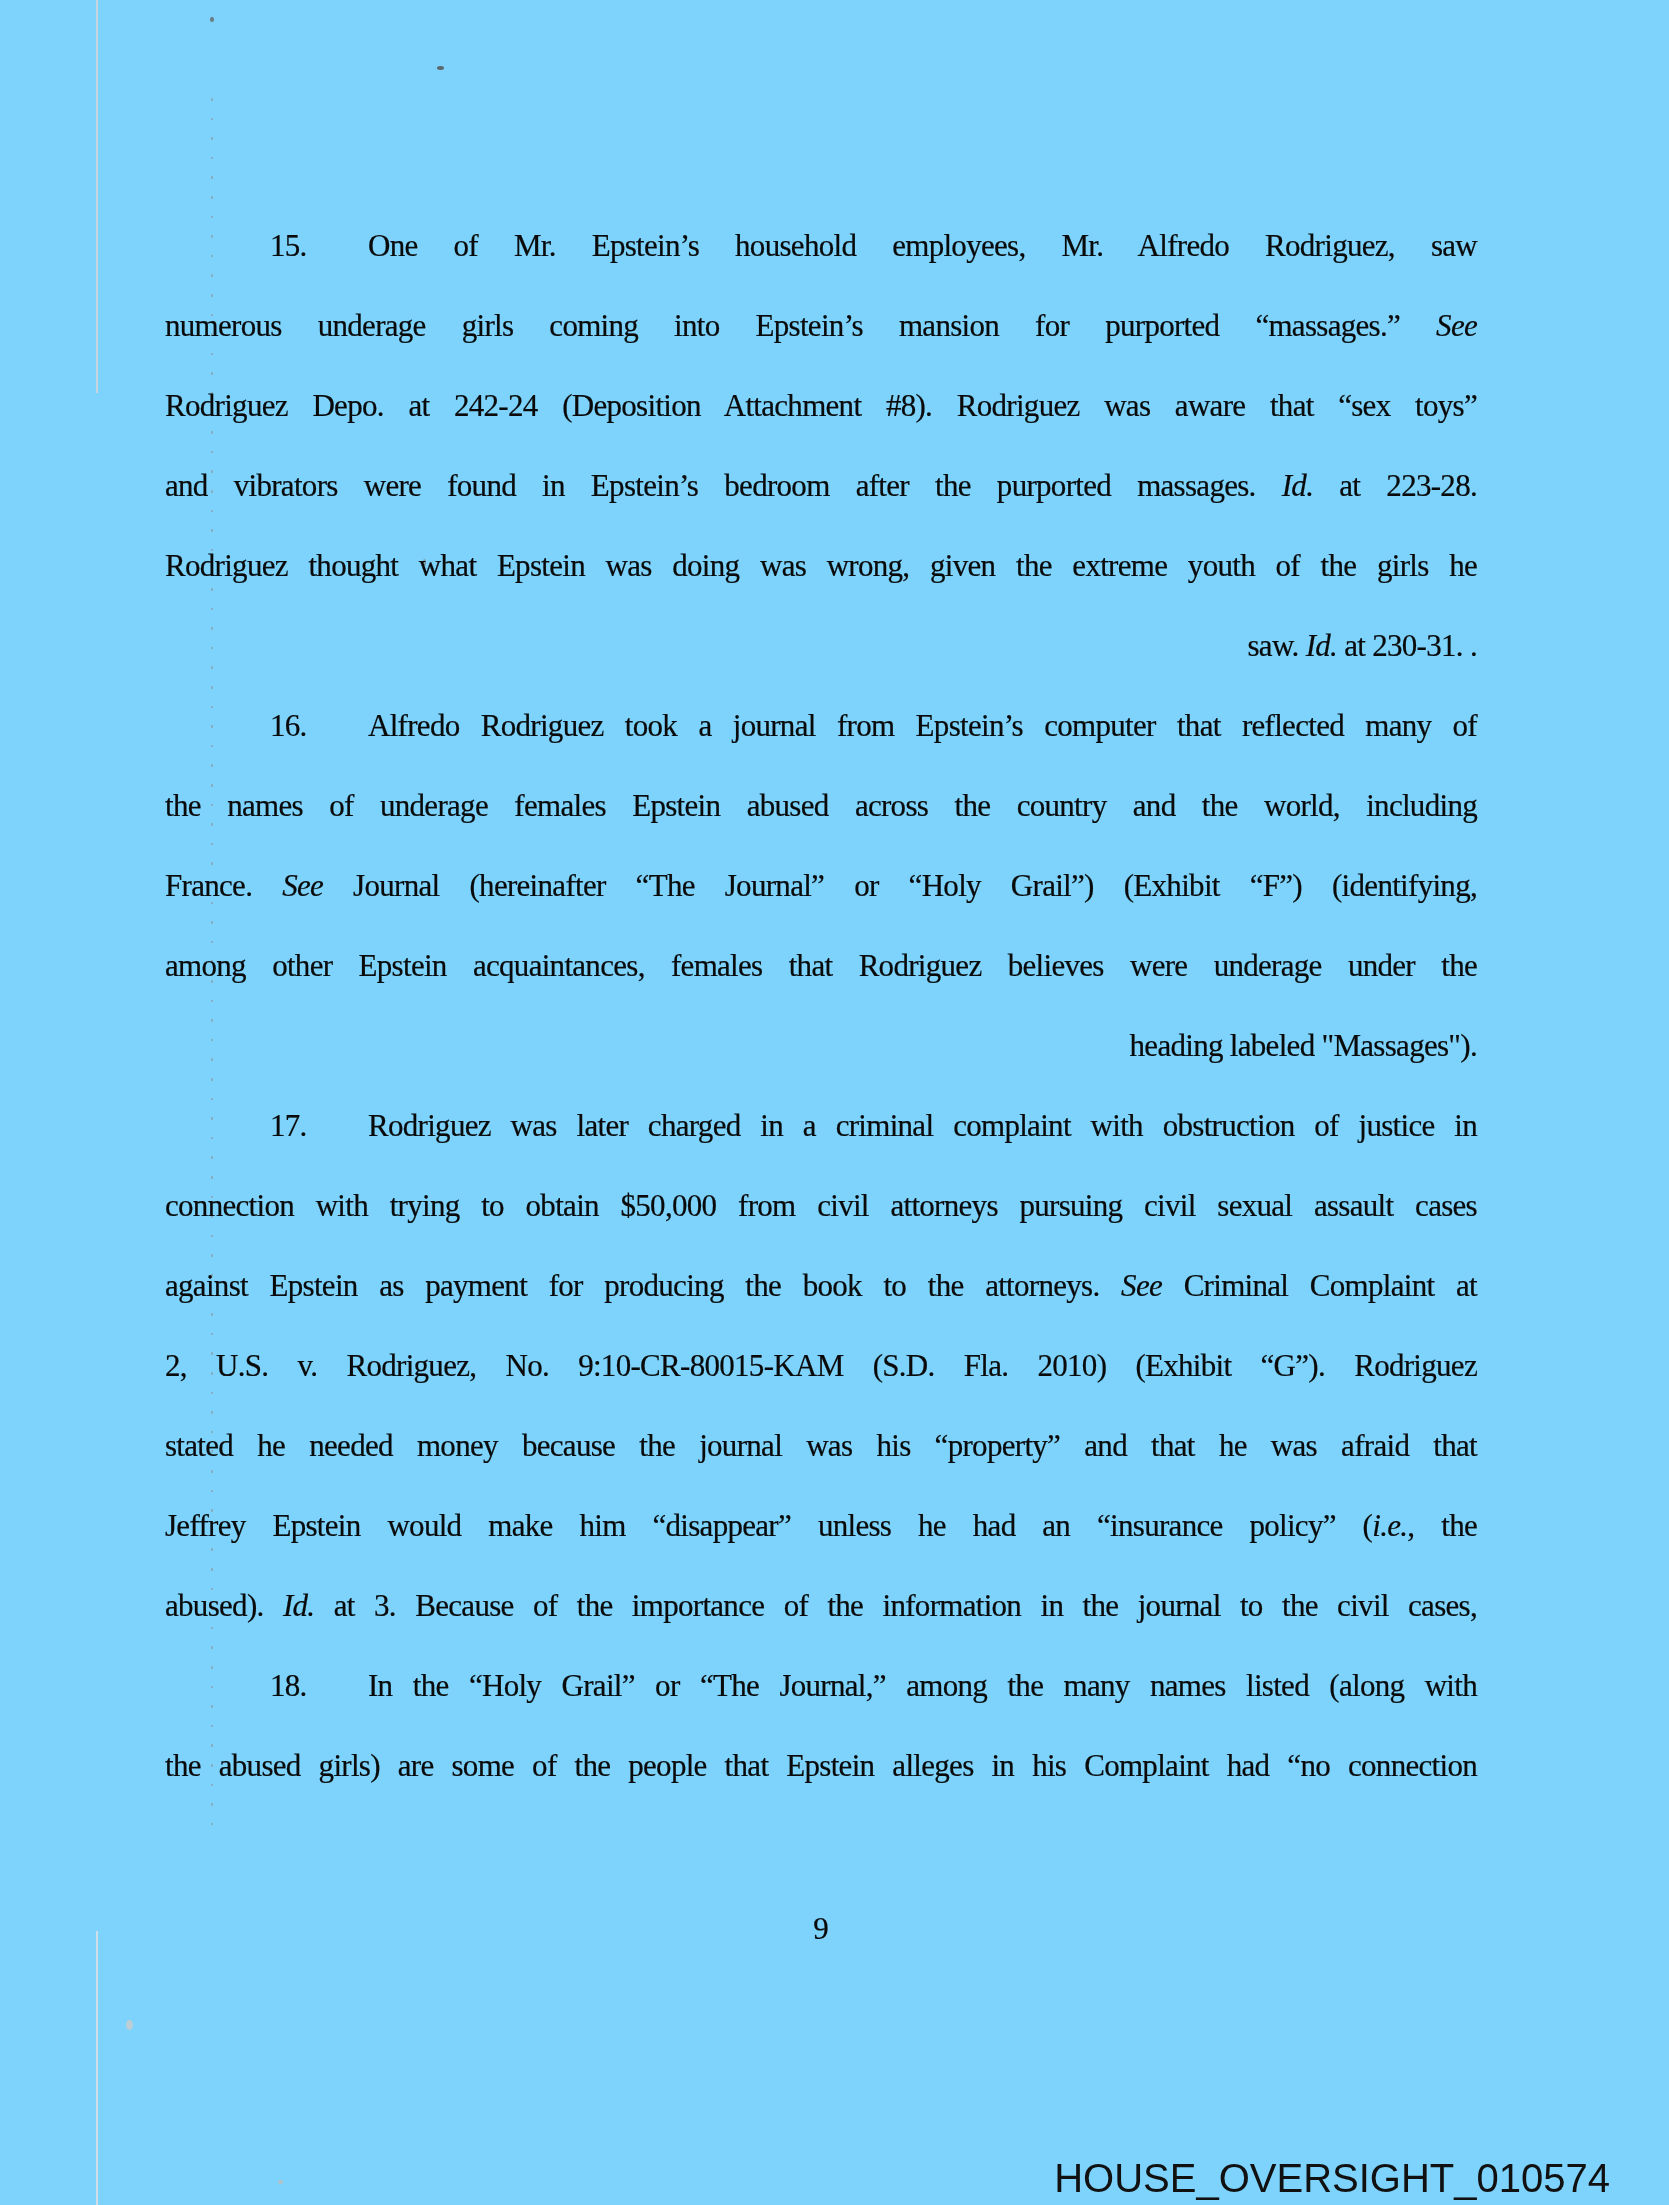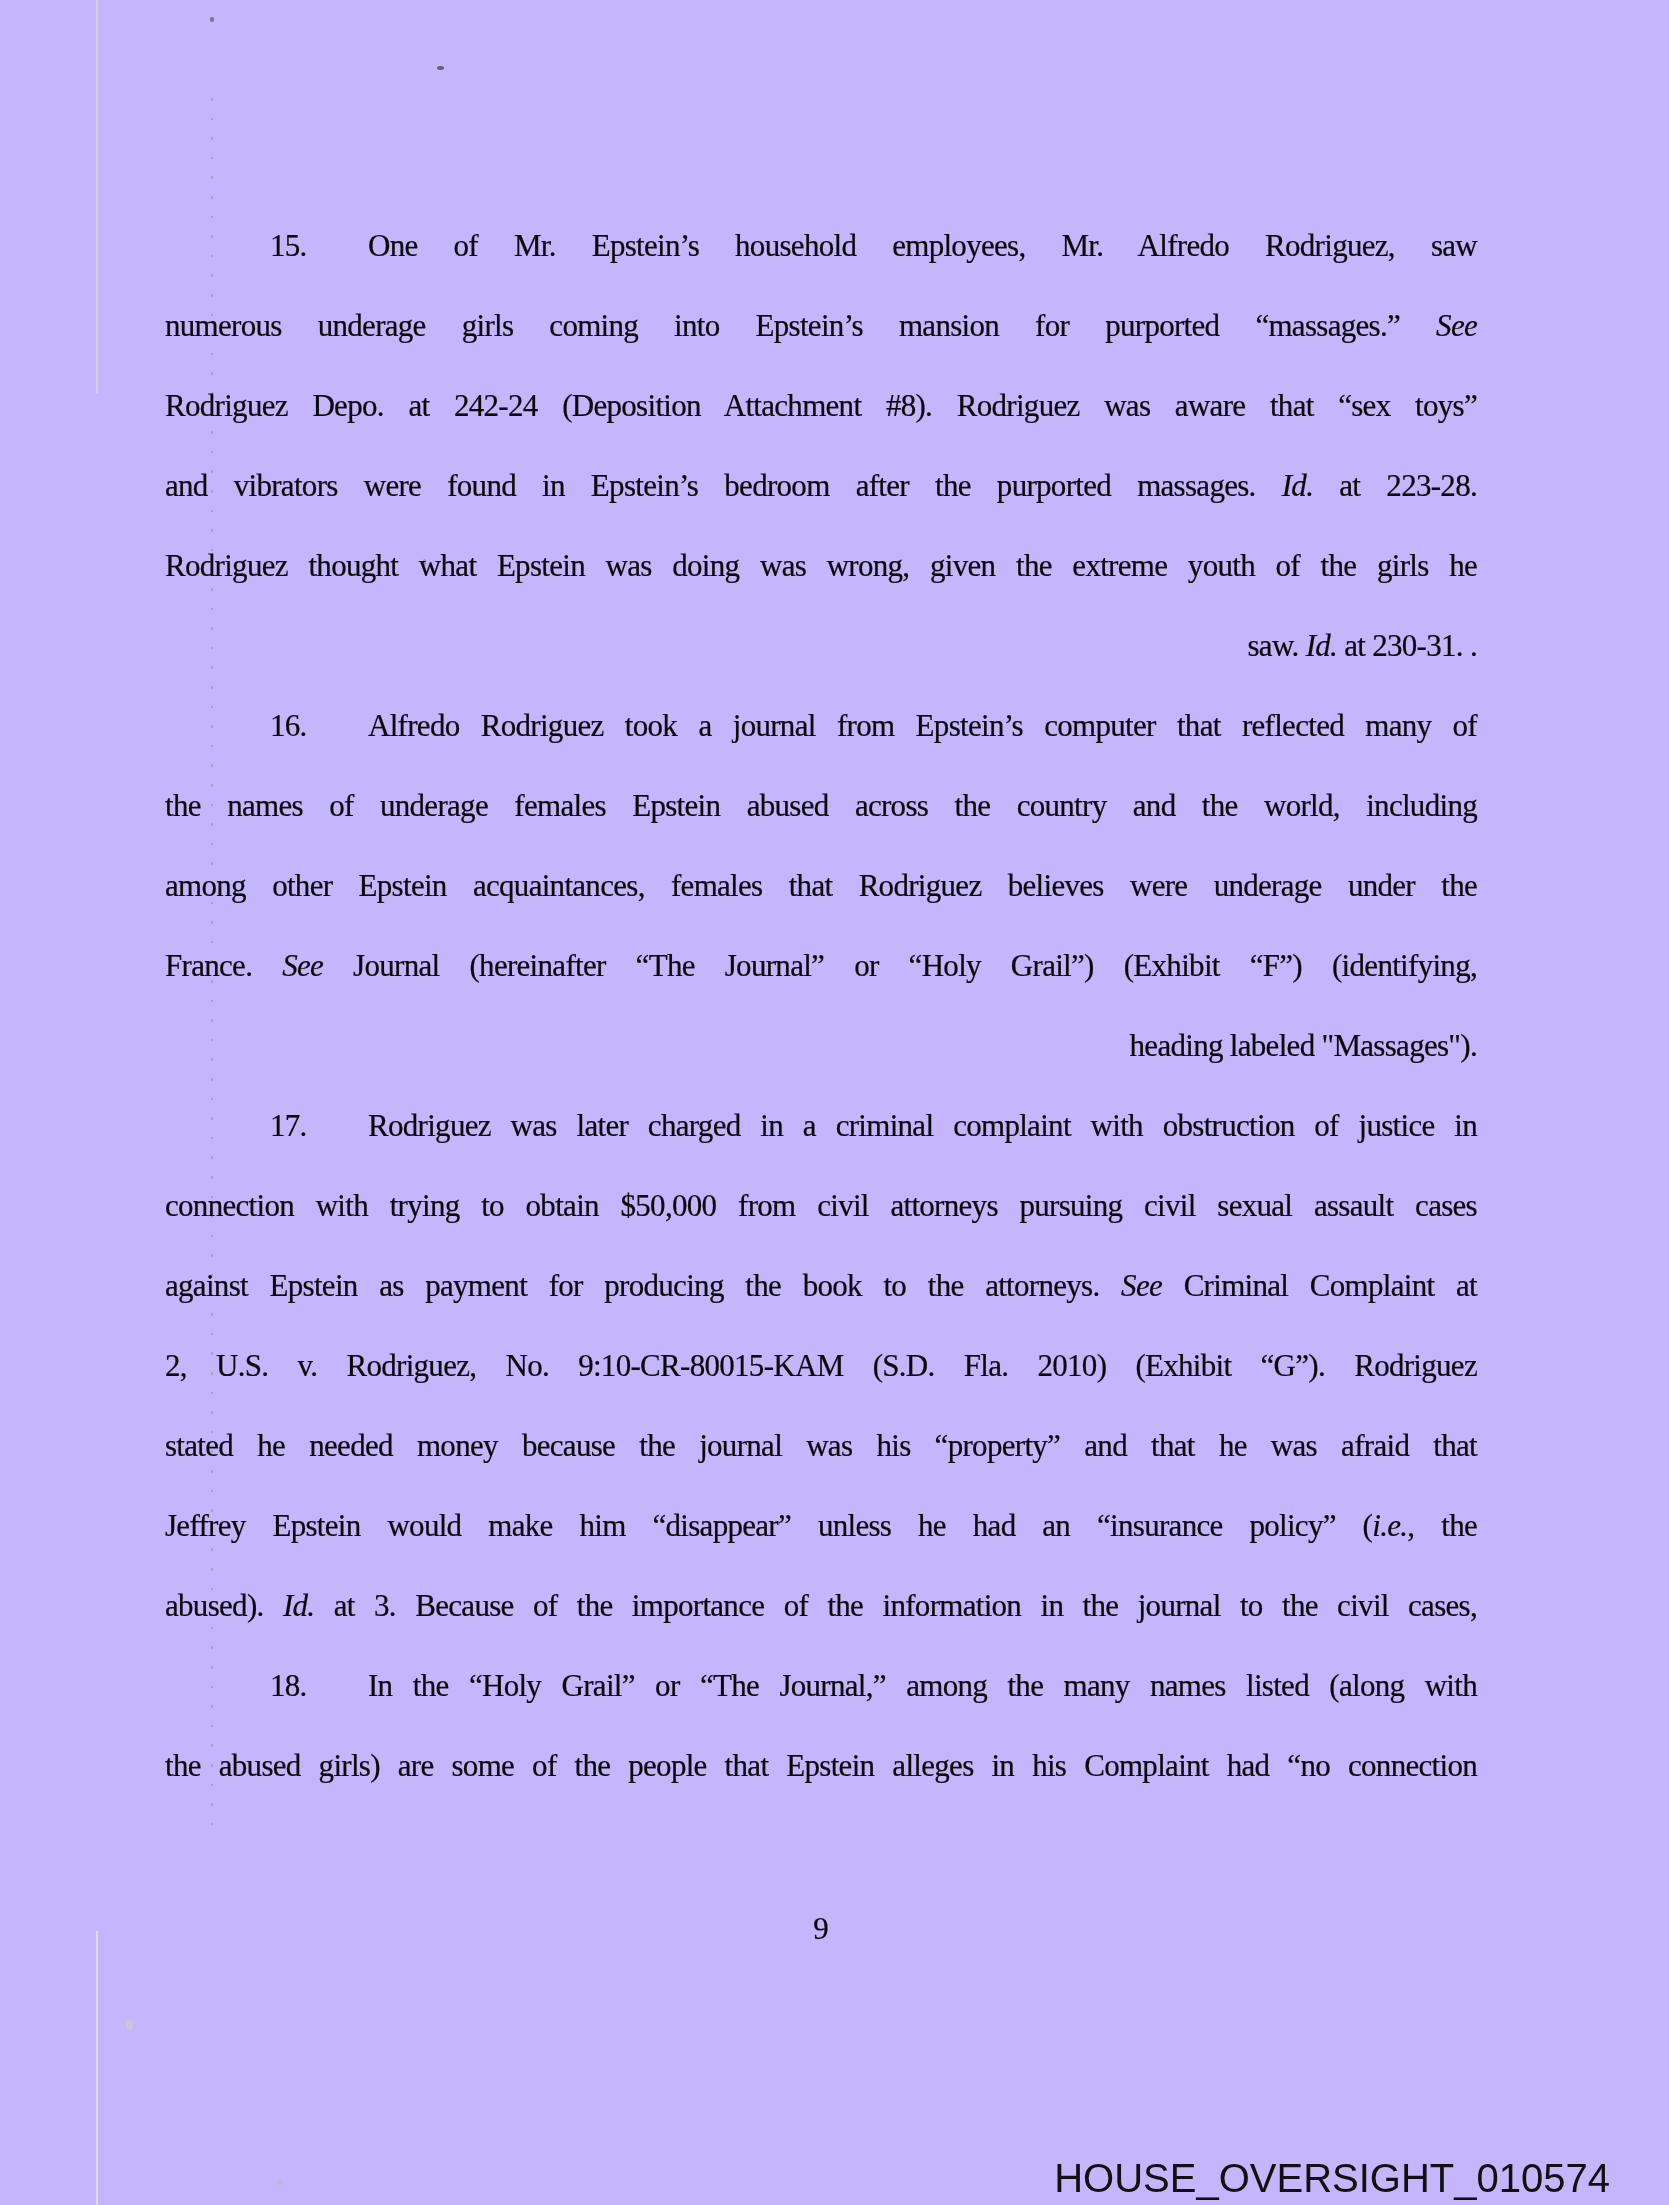--- a/index.html
+++ b/index.html
@@ -8,21 +8,21 @@
     background: #ffffff;
     width: 1669px;
     height: 2205px;
     overflow: hidden;
   }
   .page {
     position: absolute;
     left: 0; top: 0;
     width: 1669px;
     height: 2205px;
-    background: #c4b5fd;
+    background: #7dd3fc;
     font-family: "Liberation Serif", "DejaVu Serif", serif;
     color: #0a0a0a;
   }
   
   .doc-body {
     position: absolute;
     left: 165px;
     top: 206px;
     width: 1312px;
     font-size: 31px;
@@ -113,22 +113,22 @@
         <div class="line"><span class="pnum">15.</span><span>One of Mr. Epstein’s household employees, Mr. Alfredo Rodriguez, saw</span></div>
         <div class="line"><span>numerous underage girls coming into Epstein’s mansion for purported “massages.” </span><em>See</em></div>
         <div class="line"><span>Rodriguez Depo. at 242-24 (Deposition Attachment #8). Rodriguez was aware that “sex toys”</span></div>
         <div class="line"><span>and vibrators were found in Epstein’s bedroom after the purported massages. </span><em>Id.</em><span> at 223-28.</span></div>
         <div class="line"><span>Rodriguez thought what Epstein was doing was wrong, given the extreme youth of the girls he</span></div>
         <div class="line no-just"><span>saw. </span><em>Id.</em><span> at 230-31. .</span></div>
       </div>
       <div>
         <div class="line"><span class="pnum">16.</span><span>Alfredo Rodriguez took a journal from Epstein’s computer that reflected many of</span></div>
         <div class="line"><span>the names of underage females Epstein abused across the country and the world, including</span></div>
+        <div class="line"><span>France. </span><em>See</em><span> Journal (hereinafter “The Journal” or “Holy Grail”) (Exhibit “F”) (identifying,</span></div>
         <div class="line"><span>among other Epstein acquaintances, females that Rodriguez believes were underage under the</span></div>
-        <div class="line"><span>France. </span><em>See</em><span> Journal (hereinafter “The Journal” or “Holy Grail”) (Exhibit “F”) (identifying,</span></div>
         <div class="line no-just"><span>heading labeled "Massages").</span></div>
       </div>
       <div>
         <div class="line"><span class="pnum">17.</span><span>Rodriguez was later charged in a criminal complaint with obstruction of justice in</span></div>
         <div class="line"><span>connection with trying to obtain $50,000 from civil attorneys pursuing civil sexual assault cases</span></div>
         <div class="line"><span>against Epstein as payment for producing the book to the attorneys. </span><em>See</em><span> Criminal Complaint at</span></div>
         <div class="line"><span>2, U.S. v. Rodriguez, No. 9:10-CR-80015-KAM (S.D. Fla. 2010) (Exhibit “G”). Rodriguez</span></div>
         <div class="line"><span>stated he needed money because the journal was his “property” and that he was afraid that</span></div>
         <div class="line"><span>Jeffrey Epstein would make him “disappear” unless he had an “insurance policy” (</span><em>i.e.</em><span>, the</span></div>
         <div class="line"><span>abused). </span><em>Id.</em><span> at 3. Because of the importance of the information in the journal to the civil cases,</span></div>

